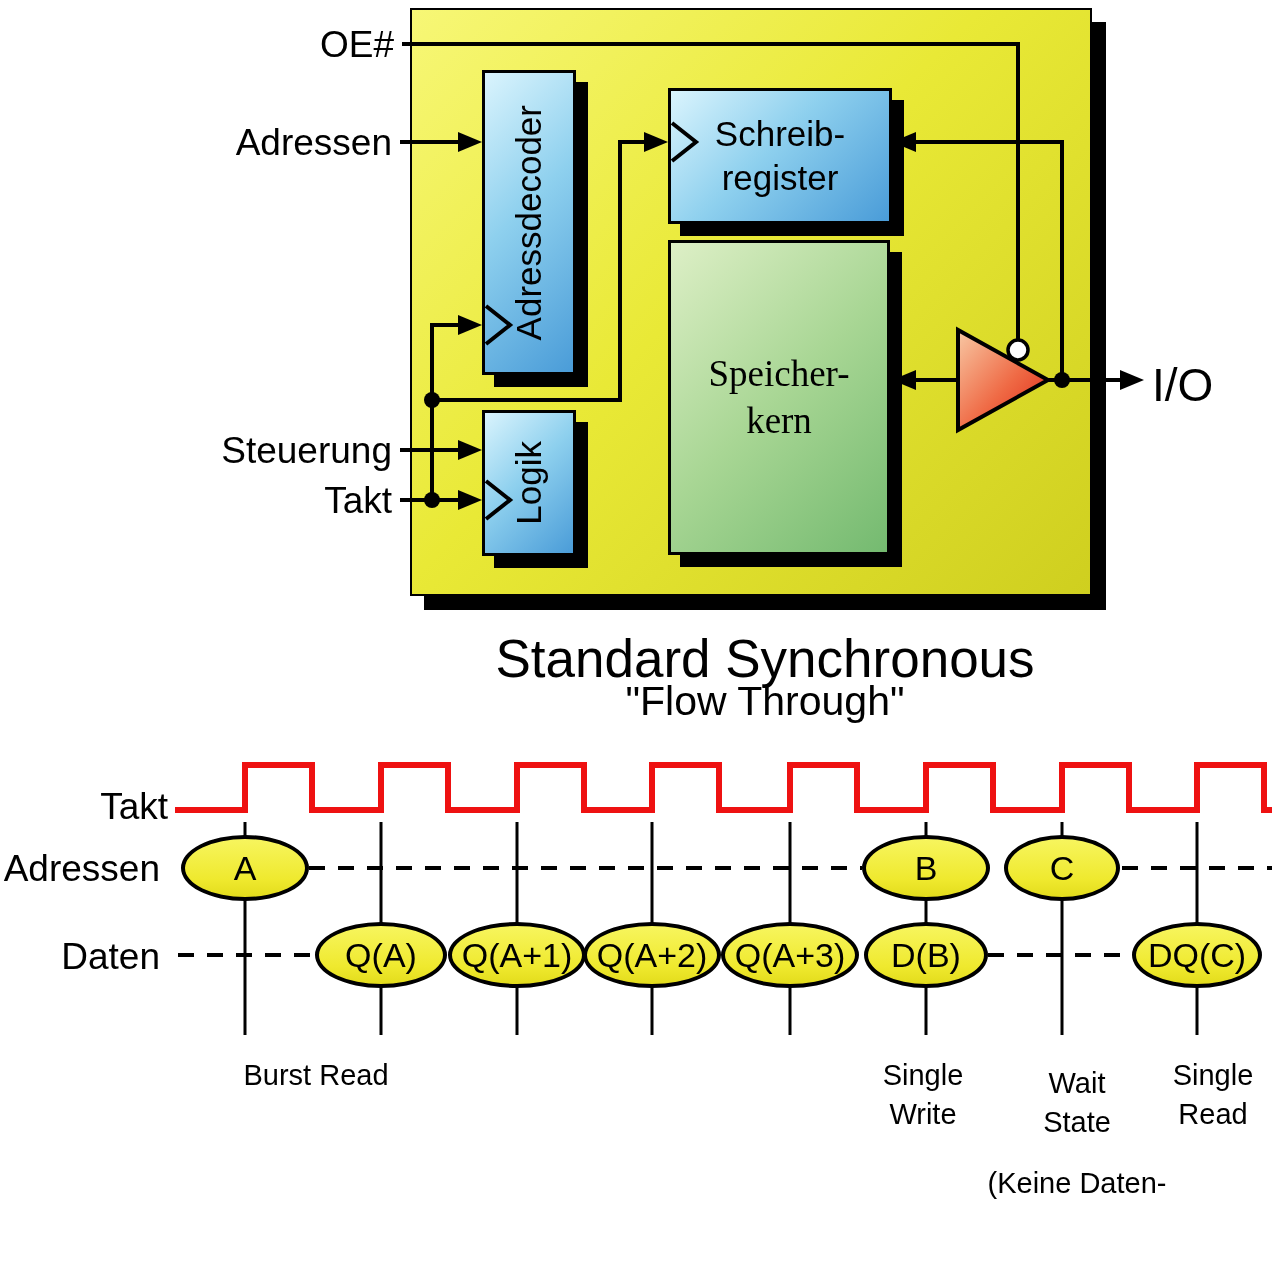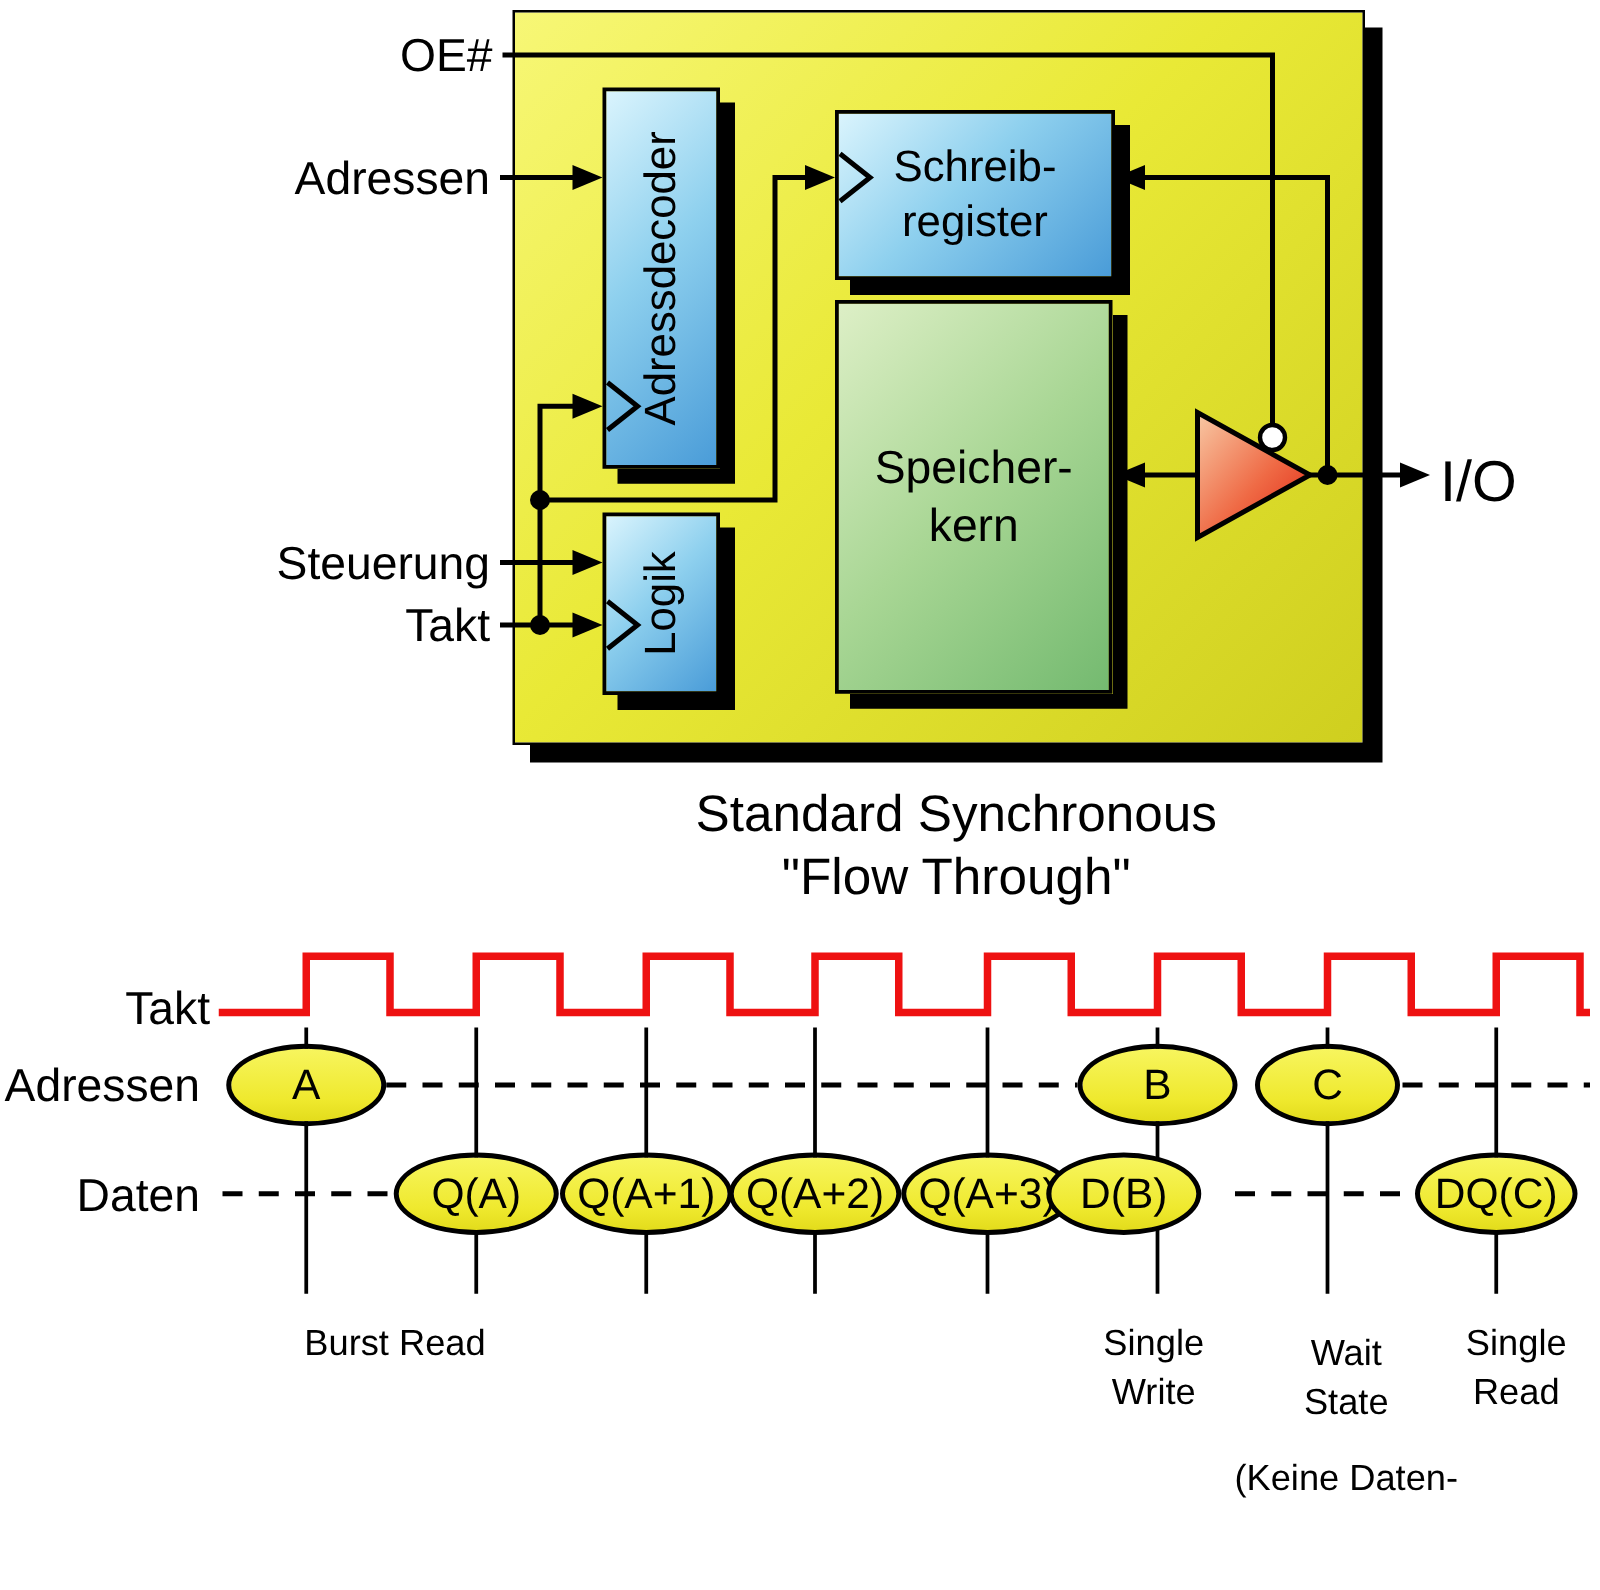--- a/index.html
+++ b/index.html
@@ -43,52 +43,52 @@
   </div>
 
   <div class="blk blue" style="left:668px; top:88px; width:224px; height:136px;">
     <div class="blk-text">
       <div>Schreib-</div>
       <div>register</div>
     </div>
   </div>
 
   <div class="blk green" style="left:668px; top:240px; width:222px; height:315px;">
-    <div class="blk-text" style="font-size:37px;">
+    <div class="blk-text" style="font-size:37px;font-family:Liberation Serif, serif;">
       <div>Speicher-</div>
       <div>kern</div>
     </div>
   </div>
 
   <div class="blk blue" style="left:482px; top:410px; width:94px; height:146px;">
     <span class="vert">Logik</span>
   </div>
 
   <div class="lbl r" style="left:200px; top:24px; width:194px;">OE#</div>
   <div class="lbl r" style="left:180px; top:122px; width:212px;">Adressen</div>
   <div class="lbl r" style="left:160px; top:430px; width:232px;">Steuerung</div>
   <div class="lbl r" style="left:240px; top:480px; width:152px;">Takt</div>
   <div class="lbl" style="left:1152px; top:358px; font-size:46px;">I/O</div>
 
-  <div class="lbl c" style="left:440px; top:628px; width:650px; font-size:41px;">Standard Synchronous</div>
+  <div class="lbl c" style="left:440px; top:628px; width:650px; font-size:53px;">Standard Synchronous</div>
   <div class="lbl c" style="left:440px; top:678px; width:650px; font-size:41px;">"Flow Through"</div>
 
   <div class="lbl r" style="left:40px; top:786px; width:128px;">Takt</div>
   <div class="lbl r" style="left:0px; top:848px; width:160px;">Adressen</div>
   <div class="lbl r" style="left:20px; top:936px; width:140px;text-align:right;">Daten</div>
 
   <div class="bubble" style="left:181px; top:835px; width:128px; height:66px;">A</div>
   <div class="bubble" style="left:862px; top:835px; width:128px; height:66px;">B</div>
   <div class="bubble" style="left:1004px; top:835px; width:116px; height:66px;">C</div>
 
   <div class="bubble" style="left:315px; top:922px; width:132px; height:66px;">Q(A)</div>
   <div class="bubble" style="left:448px; top:922px; width:138px; height:66px;">Q(A+1)</div>
   <div class="bubble" style="left:583px; top:922px; width:138px; height:66px;">Q(A+2)</div>
   <div class="bubble" style="left:721px; top:922px; width:138px; height:66px;">Q(A+3)</div>
-  <div class="bubble" style="left:837px; top:922px; width:124px; height:66px;">D(B)</div>
+  <div class="bubble" style="left:864px; top:922px; width:124px; height:66px;">D(B)</div>
   <div class="bubble" style="left:1132px; top:922px; width:130px; height:66px;">DQ(C)</div>
 
   <div class="anno" style="left:206px; top:1056px; width:220px;">Burst Read</div>
   <div class="anno" style="left:843px; top:1056px; width:160px;">
     <div>Single</div>
     <div>Write</div>
   </div>
   <div class="anno" style="left:997px; top:1064px; width:160px;">
     <div>Wait</div>
     <div>State</div>

